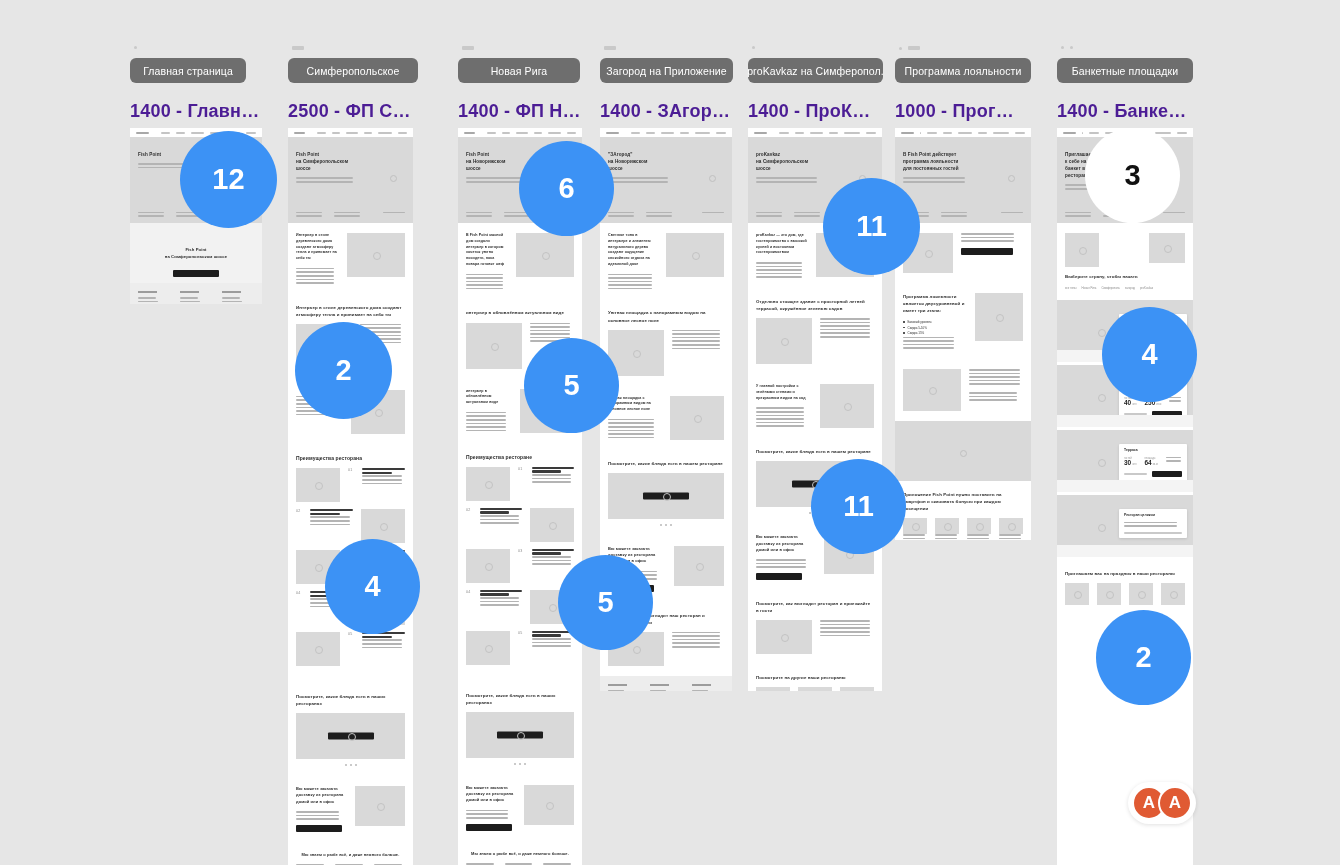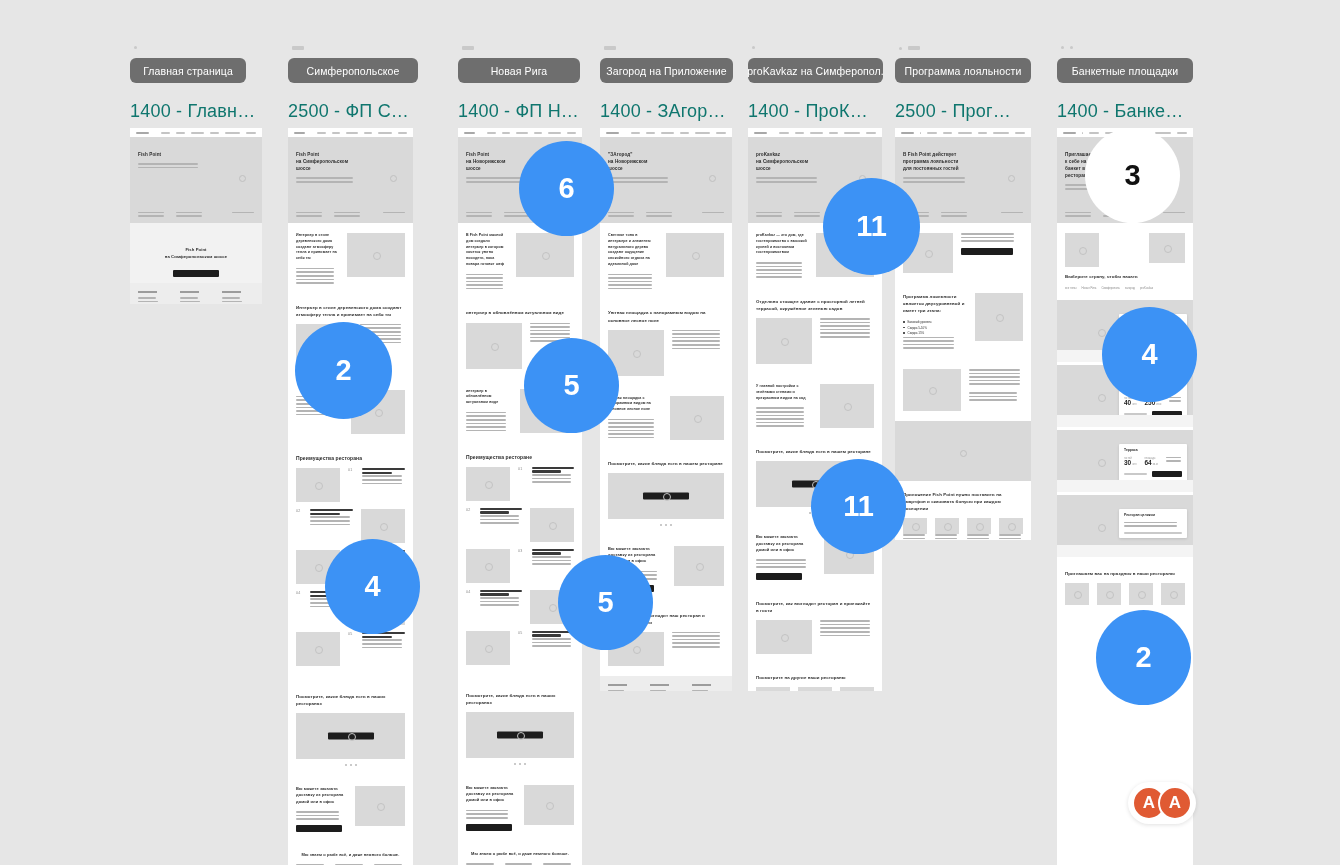--- a/index.html
+++ b/index.html
@@ -29,25 +29,25 @@
     display: flex; align-items: center; justify-content: center;
     font-size: 10.5px;
     letter-spacing: 0.1px;
     white-space: nowrap;
     padding: 0 10px;
     cursor: pointer;
   }
 
   .frame-title {
     position: absolute;
-    color: #0f766e;
+    color: #4c1d95;
     font-size: 18px;
     letter-spacing: 0.2px;
     white-space: nowrap;
-    font-weight: 400;
+    font-weight: 700;
   }
 
   .frame {
     position: absolute;
     background: #FFFFFF;
     overflow: hidden;
   }
 
   
   .nav {
@@ -971,21 +971,21 @@
           <div class="ph" style="width: 36px; height: 26px;"></div>
           <div class="ph" style="width: 36px; height: 26px;"></div>
         </div>
       </div>
     </div>
     <div class="cursor-marks" style="left: 899px; top: 46px;">
       <div class="cmark dot"></div>
       <div class="cmark bar"></div>
     </div>
     <div class="chip" style="left: 895px; top: 58px; width: 136px;">Программа лояльности</div>
-    <div class="frame-title" style="left: 895px; top: 101px;">2500 - Прог…</div>
+    <div class="frame-title" style="left: 895px; top: 101px;">1000 - Прог…</div>
     <div class="frame" style="left: 895px; top: 128px; width: 136px; height: 412px;">
       <div class="nav">
         <i class="brand" style="width: 13px;"></i>
         <i class="sp"></i>
         <i style="width: 10px;"></i>
         <i style="width: 9px;"></i>
         <i style="width: 14px;"></i>
         <i style="width: 9px;"></i>
         <i style="width: 16px;"></i>
         <i style="width: 10px;"></i>
@@ -1300,20 +1300,21 @@
       <div class="sec w">
         <div class="h2">Приглашаем вас на праздник в наши рестораны</div>
         <div class="row">
           <div class="ph" style="width: 26px; height: 22px;"></div>
           <div class="ph" style="width: 26px; height: 22px;"></div>
           <div class="ph" style="width: 26px; height: 22px;"></div>
           <div class="ph" style="width: 26px; height: 22px;"></div>
         </div>
       </div>
     </div>
+    <div class="pin blue" style="left: 180px; top: 131px; width: 97px; height: 97px; font-size: 29px;">12</div>
     <div class="pin blue" style="left: 519px; top: 141px; width: 95px; height: 95px; font-size: 29px;">6</div>
     <div class="pin white" style="left: 1085px; top: 128px; width: 95px; height: 95px; font-size: 29px;">3</div>
     <div class="pin blue" style="left: 295px; top: 322px; width: 97px; height: 97px; font-size: 29px;">2</div>
     <div class="pin blue" style="left: 823px; top: 178px; width: 97px; height: 97px; font-size: 29px;">11</div>
     <div class="pin blue" style="left: 1102px; top: 307px; width: 95px; height: 95px; font-size: 29px;">4</div>
     <div class="pin blue" style="left: 524px; top: 338px; width: 95px; height: 95px; font-size: 29px;">5</div>
     <div class="pin blue" style="left: 325px; top: 539px; width: 95px; height: 95px; font-size: 29px;">4</div>
     <div class="pin blue" style="left: 811px; top: 459px; width: 95px; height: 95px; font-size: 29px;">11</div>
     <div class="pin blue" style="left: 558px; top: 555px; width: 95px; height: 95px; font-size: 29px;">5</div>
     <div class="pin blue" style="left: 1096px; top: 610px; width: 95px; height: 95px; font-size: 29px;">2</div>

